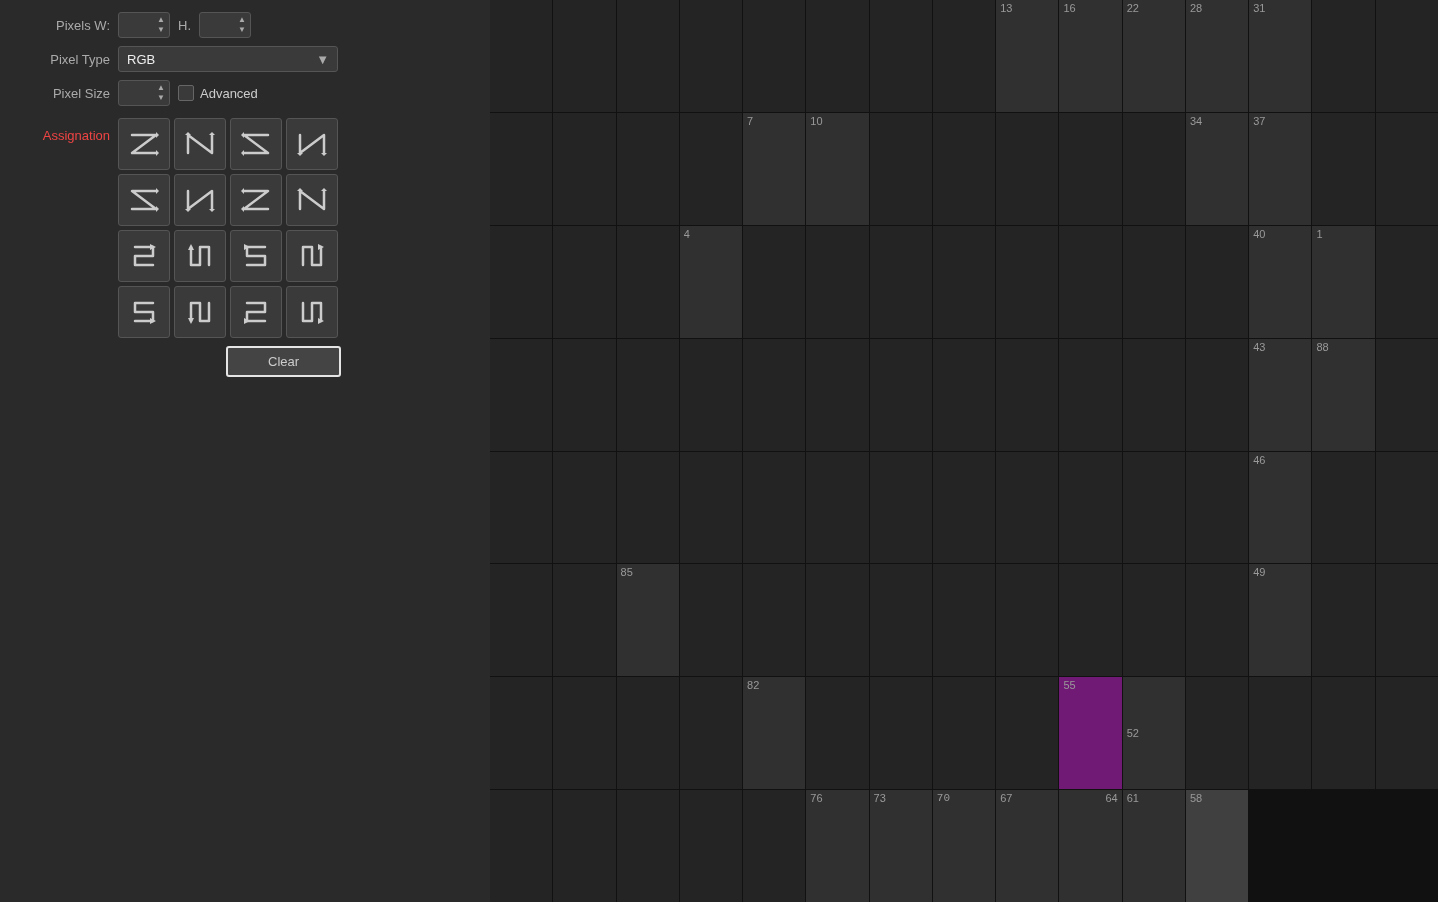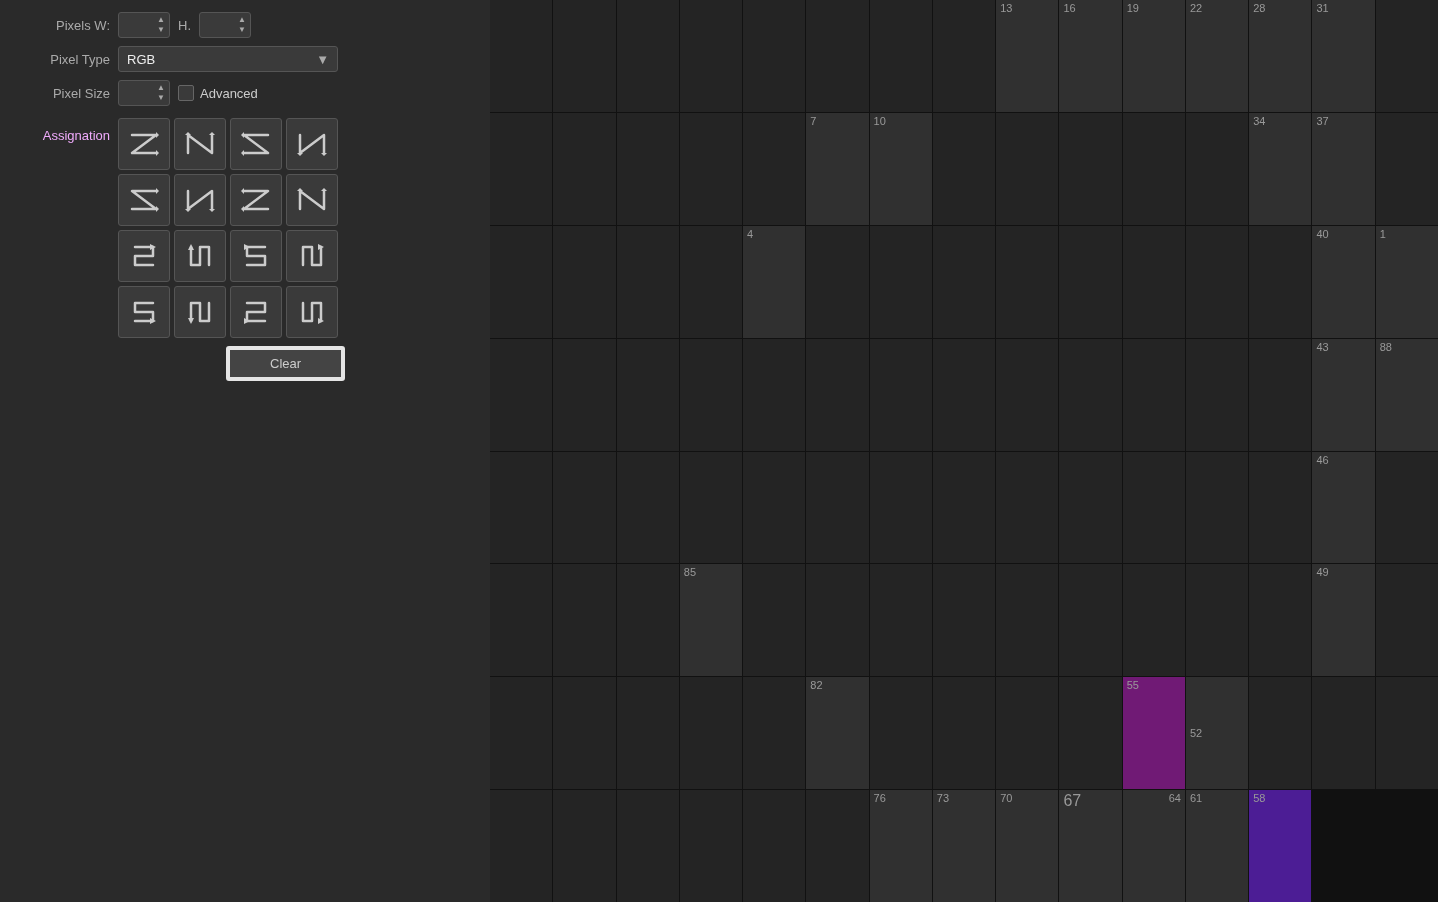--- a/index.html
+++ b/index.html
@@ -107,21 +107,21 @@
     
     .assignation-section {
       display: flex;
       align-items: flex-start;
       gap: 8px;
       margin-top: 4px;
     }
     .assign-label {
       width: 100px;
       text-align: right;
-      color: #f0abfc;
+      color: #ef4444;
       font-size: 13px;
       padding-top: 10px;
     }
     .assign-grid {
       display: grid;
       grid-template-columns: repeat(4, 52px);
       gap: 4px;
     }
     .assign-btn {
       width: 52px;
@@ -138,21 +138,21 @@
       transition: background 0.15s;
     }
 
     .clear-btn-row {
       display: flex;
       margin-left: 108px;
       margin-top: 4px;
     }
     .clear-btn {
       background: #444;
-      border: 4px solid #e5e5e5;
+      border: 2px solid #e5e5e5;
       color: #ccc;
       padding: 6px 40px;
       border-radius: 3px;
       cursor: pointer;
       font-size: 13px;
     }
 
     .skip-row {
       display: flex;
       align-items: center;
@@ -357,23 +357,20 @@
       <div style="background: rgb(36, 36, 36); padding: 3px 4px; display: flex; align-items: flex-start; justify-content: flex-start;"></div>
       <div style="background: rgb(36, 36, 36); padding: 3px 4px; display: flex; align-items: flex-start; justify-content: flex-start;"></div>
       <div style="background: rgb(36, 36, 36); padding: 3px 4px; display: flex; align-items: flex-start; justify-content: flex-start;"></div>
       <div style="background: rgb(48, 48, 48); padding: 3px 4px; display: flex; align-items: flex-start; justify-content: flex-start;">
         <span style="font-size: 11px; color: rgb(153, 153, 153); line-height: 1;">13</span>
       </div>
       <div style="background: rgb(48, 48, 48); padding: 3px 4px; display: flex; align-items: flex-start; justify-content: flex-start;">
         <span style="font-size: 11px; color: rgb(153, 153, 153); line-height: 1;">16</span>
       </div>
       <div style="background: rgb(48, 48, 48); padding: 3px 4px; display: flex; align-items: flex-start; justify-content: flex-start;">
-        <span style="font-size: 11px; color: rgb(153, 153, 153); line-height: 1;">19</span>
-      </div>
-      <div style="background: rgb(48, 48, 48); padding: 3px 4px; display: flex; align-items: flex-start; justify-content: flex-start;">
         <span style="font-size: 11px; color: rgb(153, 153, 153); line-height: 1;">22</span>
       </div>
       <div style="background: rgb(48, 48, 48); padding: 3px 4px; display: flex; align-items: flex-start; justify-content: flex-start;">
         <span style="font-size: 11px; color: rgb(153, 153, 153); line-height: 1;">28</span>
       </div>
       <div style="background: rgb(48, 48, 48); padding: 3px 4px; display: flex; align-items: flex-start; justify-content: flex-start;">
         <span style="font-size: 11px; color: rgb(153, 153, 153); line-height: 1;">31</span>
       </div>
       <div style="background: rgb(36, 36, 36); padding: 3px 4px; display: flex; align-items: flex-start; justify-content: flex-start;"></div>
       <div style="background: rgb(36, 36, 36); padding: 3px 4px; display: flex; align-items: flex-start; justify-content: flex-start;"></div>
@@ -501,29 +498,29 @@
       <div style="background: rgb(36, 36, 36); padding: 3px 4px; display: flex; align-items: flex-start; justify-content: flex-start;"></div>
       <div style="background: rgb(36, 36, 36); padding: 3px 4px; display: flex; align-items: flex-start; justify-content: flex-start;"></div>
       <div style="background: rgb(36, 36, 36); padding: 3px 4px; display: flex; align-items: flex-start; justify-content: flex-start;"></div>
       <div style="background: rgb(36, 36, 36); padding: 3px 4px; display: flex; align-items: flex-start; justify-content: flex-start;"></div>
       <div style="background: rgb(48, 48, 48); padding: 3px 4px; display: flex; align-items: flex-start; justify-content: flex-start;">
         <span style="font-size: 11px; color: rgb(153, 153, 153); line-height: 1;">76</span>
       </div>
       <div style="background: rgb(48, 48, 48); padding: 3px 4px; display: flex; align-items: flex-start; justify-content: flex-start;">
         <span style="font-size: 11px; color: rgb(153, 153, 153); line-height: 1;">73</span>
       </div>
-      <div style="background: rgb(48, 48, 48); padding: 3px 4px; display: flex; align-items: flex-start; justify-content: flex-start;">
+      <div style="background: rgb(48, 48, 48); padding: 3px 4px; display: flex; align-items: flex-start; justify-content: flex-start; font-family: Liberation Mono, monospace;">
         <span style="font-size: 11px; color: rgb(153, 153, 153); line-height: 1;">70</span>
       </div>
       <div style="background: rgb(48, 48, 48); padding: 3px 4px; display: flex; align-items: flex-start; justify-content: flex-start;">
-        <span style="font-size: 16px; color: rgb(153, 153, 153); line-height: 1;">67</span>
+        <span style="font-size: 11px; color: rgb(153, 153, 153); line-height: 1;">67</span>
       </div>
       <div style="background: rgb(48, 48, 48); padding: 3px 4px; display: flex; align-items: flex-start; justify-content: flex-end;">
         <span style="font-size: 11px; color: rgb(153, 153, 153); line-height: 1;">64</span>
       </div>
       <div style="background: rgb(48, 48, 48); padding: 3px 4px; display: flex; align-items: flex-start; justify-content: flex-start;">
         <span style="font-size: 11px; color: rgb(153, 153, 153); line-height: 1;">61</span>
       </div>
-      <div style="background: #4c1d95; padding: 3px 4px; display: flex; align-items: flex-start; justify-content: flex-start;">
+      <div style="background: #404040; padding: 3px 4px; display: flex; align-items: flex-start; justify-content: flex-start;">
         <span style="font-size: 11px; color: rgb(153, 153, 153); line-height: 1;">58</span>
       </div>
     </div>
 </div>
 
 </body></html>

